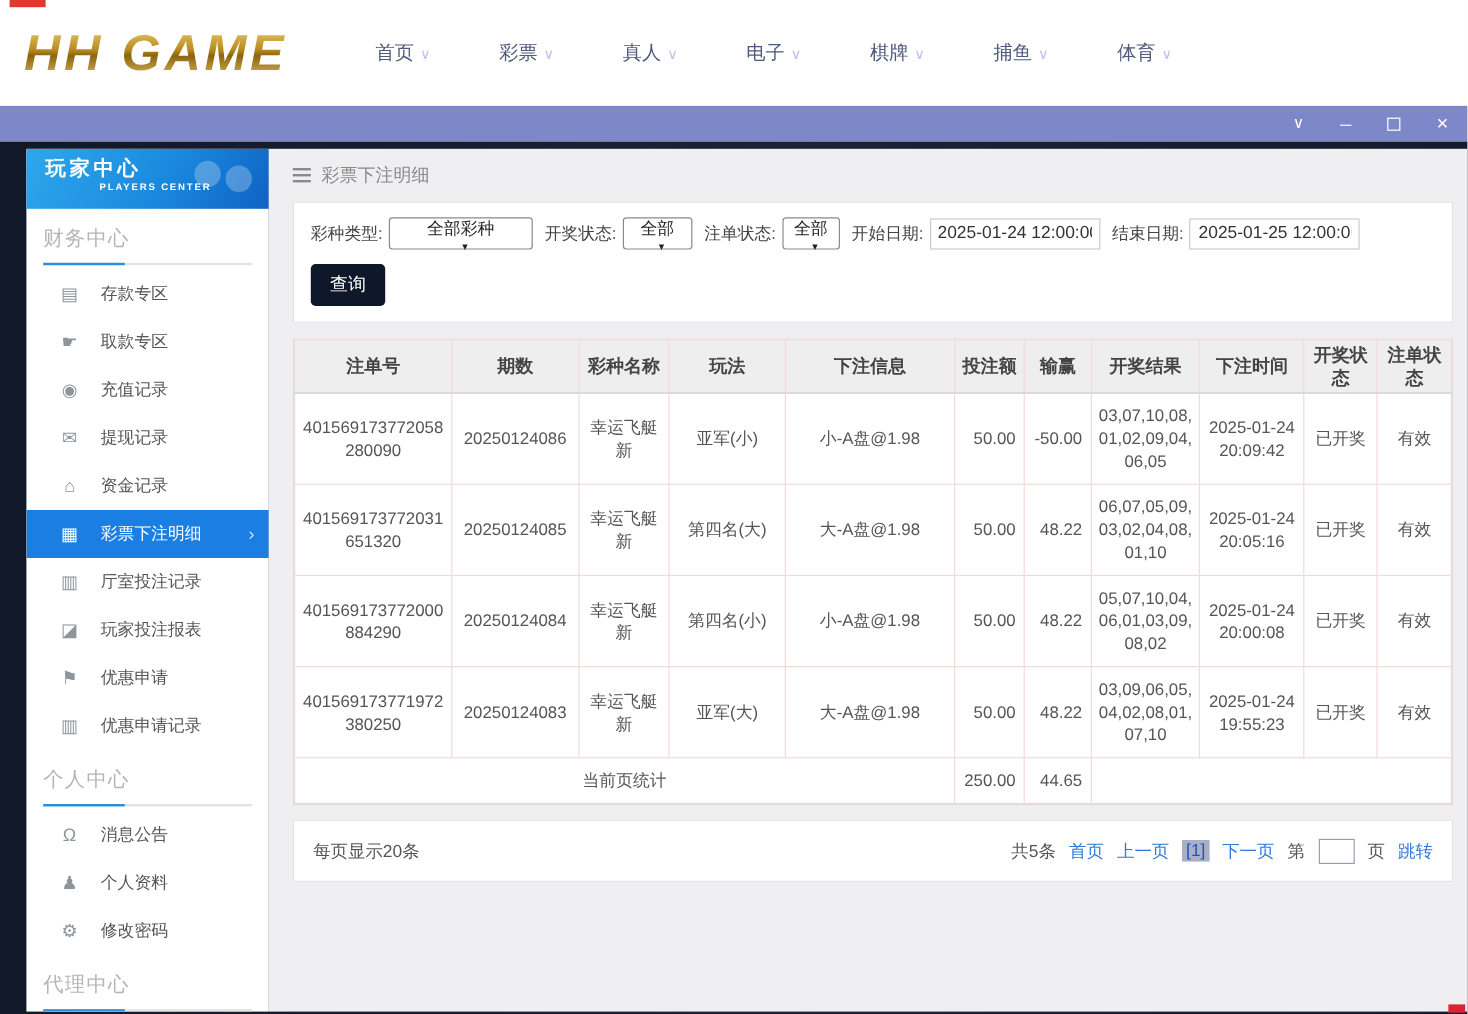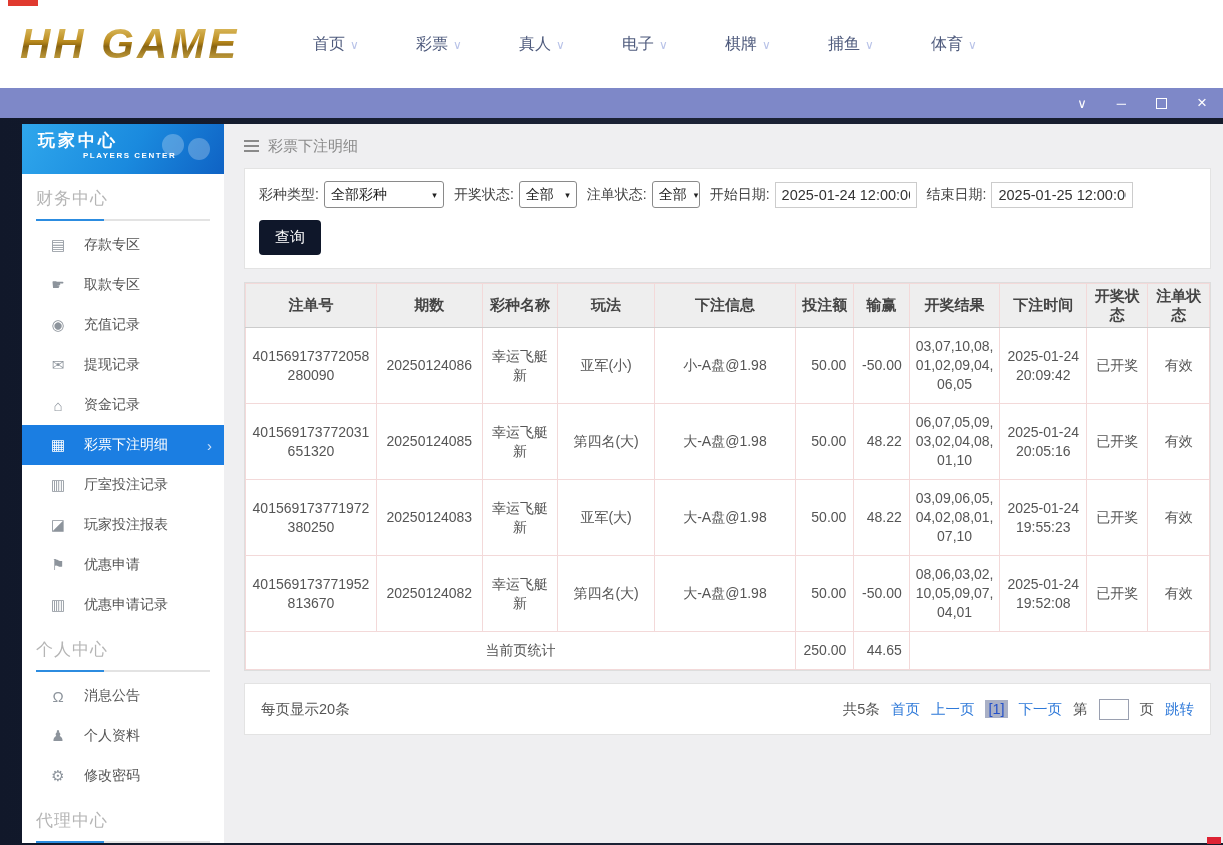--- a/index.html
+++ b/index.html
@@ -51,21 +51,21 @@
   .content { flex:1; height:719px; background:#efeff1; padding:0 12px 0 20px; overflow:hidden; }
   .breadcrumb { height:44px; display:flex; align-items:center; color:#8a8a8a; font-size:15px; }
   .burger { display:inline-flex; flex-direction:column; gap:3px; margin-right:9px; }
   .burger i { width:15px; height:2px; background:#8a8a8a; }
 
   .filter-card { background:#fff; border:1px solid #e3e3e3; padding:12px 14px 13px; }
   .filter-row { display:flex; align-items:center; font-size:14px; color:#333; white-space:nowrap; }
   .f-label { margin:0 5px 0 10px; color:#444; }
   .f-label:first-child { margin-left:0; }
   .sel { display:inline-flex; align-items:center; justify-content:space-between; height:27px;
-    border:1px solid #8a8a8a; border-radius:3px; background:#fff; padding:0 6px; color:#222; cursor:pointer; }
+    border:1px solid #8a8a8a; border-radius:3px; background:#fff; padding:0 6px; color:#222; cursor:pointer;flex-direction:column; }
   .sel .arrow { font-size:9px; margin-left:7px; color:#222; }
   .sel-lottery { width:120px; } .sel-draw { width:58px; } .sel-order { width:48px; }
   .date-input { height:26px; width:142px; border:1px solid #ccc; font-size:14.5px; color:#333;
     padding:0 6px; font-family:"Liberation Sans","DejaVu Sans",sans-serif; }
   .query-btn { margin-top:12px; background:#0f172a; border:none; border-radius:4px; color:#fff;
     font-size:15px; padding:8px 16px; cursor:pointer; }
 
   .table-card { margin-top:13px; background:#fff; border:1px solid #ddd; }
   table { width:100%; border-collapse:collapse; table-layout:fixed; font-size:14px; color:#555; }
   th,td { border:1px solid #f3d9d9; }
@@ -269,42 +269,42 @@
                 <td>第四名(大)</td>
                 <td>大-A盘@1.98</td>
                 <td class="num">50.00</td>
                 <td class="num">48.22</td>
                 <td>06,07,05,09,03,02,04,08,01,10</td>
                 <td>2025-01-24 20:05:16</td>
                 <td>已开奖</td>
                 <td>有效</td>
           </tr>
           <tr>
+            <td>401569173772000884290</td>
+                <td>20250124084</td>
+                <td>幸运飞艇新</td>
+                <td>第四名(小)</td>
+                <td>小-A盘@1.98</td>
+                <td class="num">50.00</td>
+                <td class="num">48.22</td>
+                <td>05,07,10,04,06,01,03,09,08,02</td>
+                <td>2025-01-24 20:00:08</td>
+                <td>已开奖</td>
+                <td>有效</td>
+          </tr>
+          <tr>
             <td>401569173771972380250</td>
                 <td>20250124083</td>
                 <td>幸运飞艇新</td>
                 <td>亚军(大)</td>
                 <td>大-A盘@1.98</td>
                 <td class="num">50.00</td>
                 <td class="num">48.22</td>
                 <td>03,09,06,05,04,02,08,01,07,10</td>
                 <td>2025-01-24 19:55:23</td>
-                <td>已开奖</td>
-                <td>有效</td>
-          </tr>
-          <tr>
-            <td>401569173771952813670</td>
-                <td>20250124082</td>
-                <td>幸运飞艇新</td>
-                <td>第四名(大)</td>
-                <td>大-A盘@1.98</td>
-                <td class="num">50.00</td>
-                <td class="num">-50.00</td>
-                <td>08,06,03,02,10,05,09,07,04,01</td>
-                <td>2025-01-24 19:52:08</td>
                 <td>已开奖</td>
                 <td>有效</td>
           </tr>
           <tr class="stat">
             <td colspan="5" class="stat-label">当前页统计</td>
             <td class="num">250.00</td>
             <td class="num">44.65</td>
             <td colspan="4"></td>
           </tr>
         </tbody>

